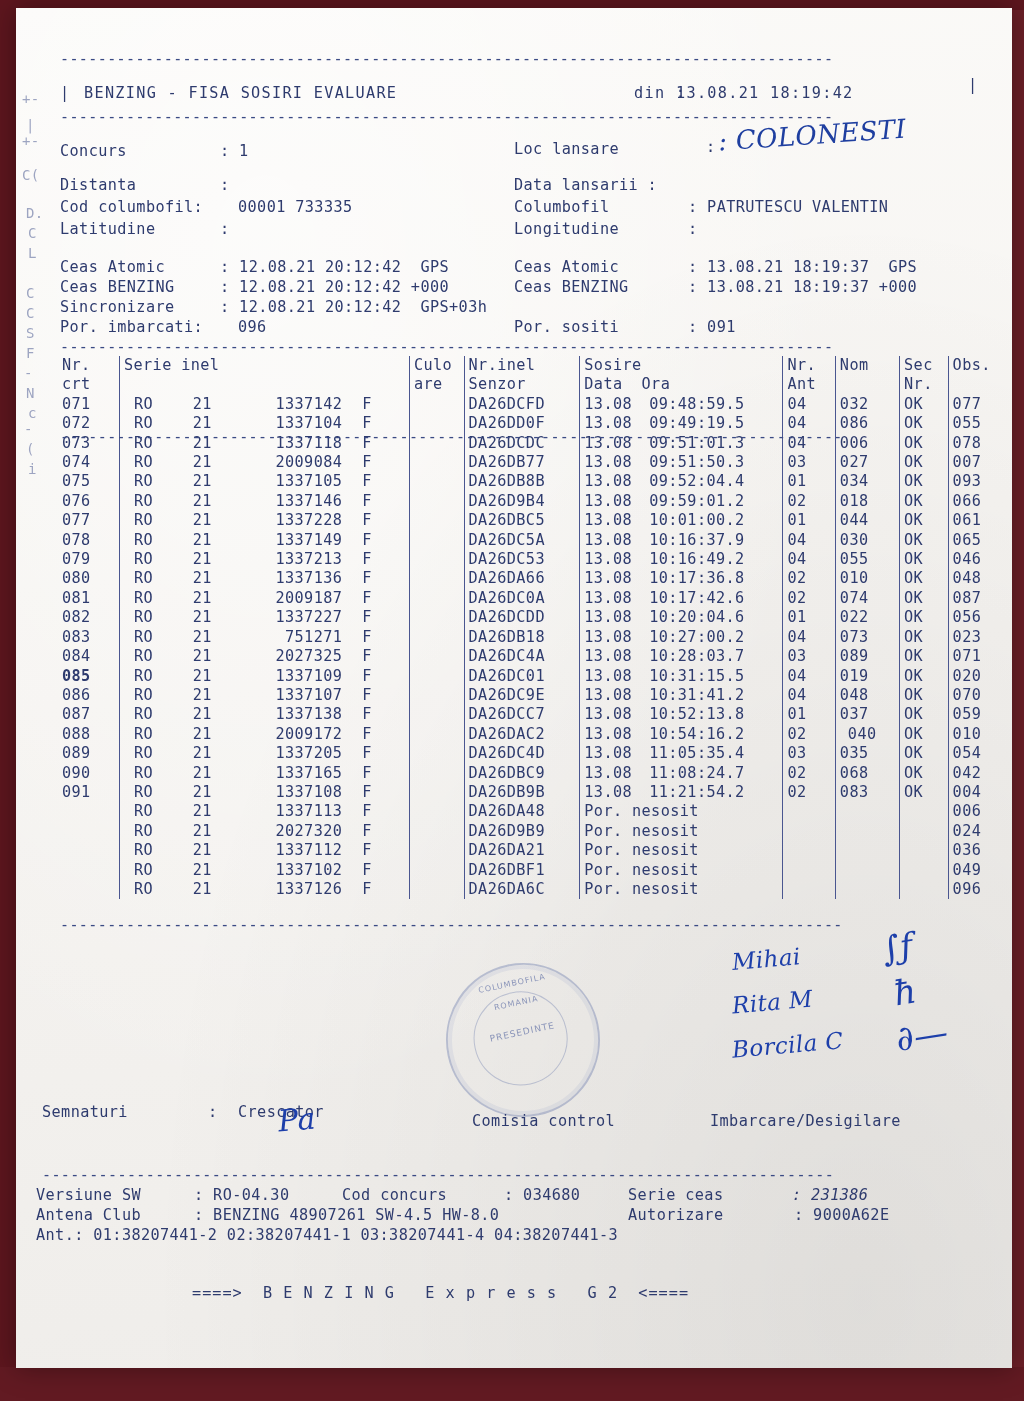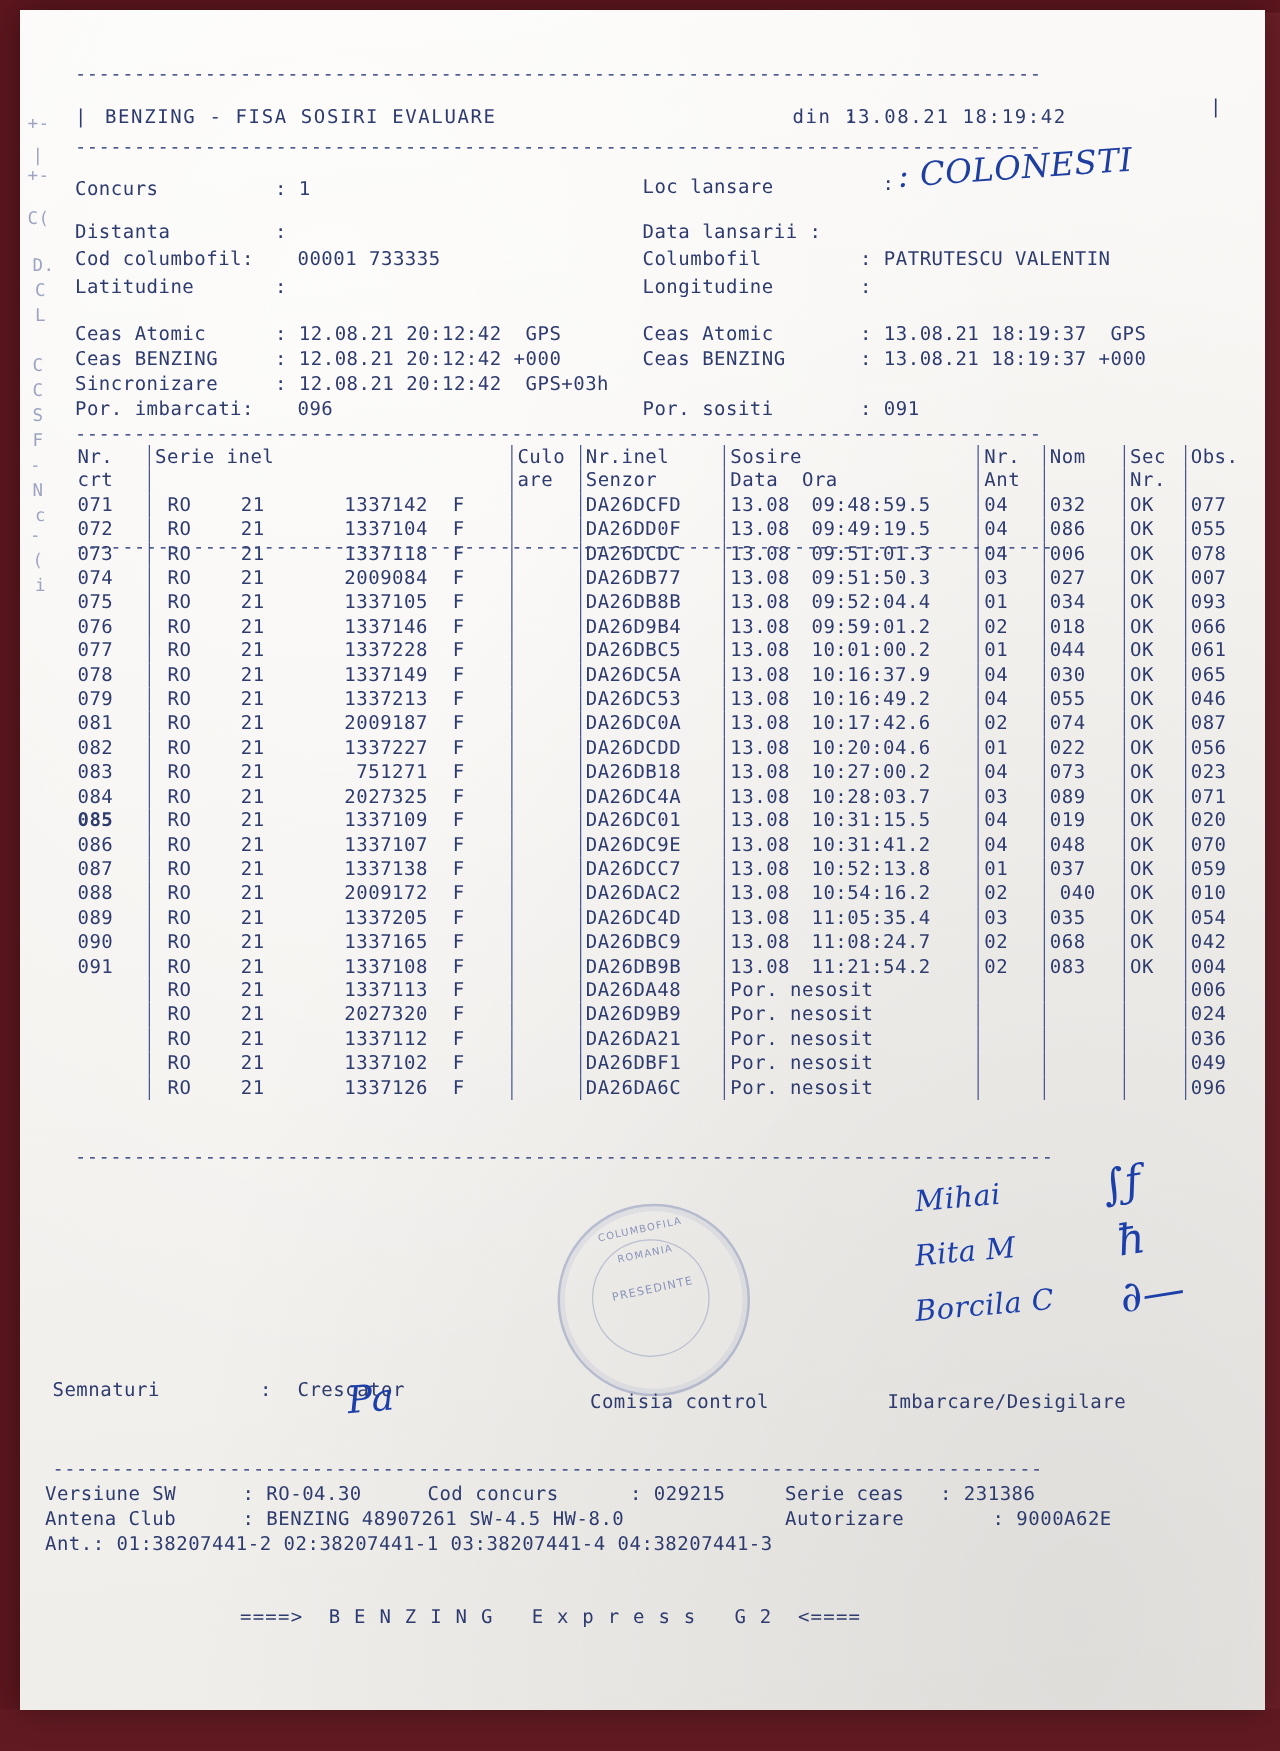--- a/index.html
+++ b/index.html
@@ -356,20 +356,35 @@
                 <td class="vline" style="width:4px; padding:0;"></td>
                 <td class="vline" style="width:108px;">DA26DC53</td>
                 <td class="vline" style="width:56px;">13.08</td>
                 <td style="width:128px;">10:16:49.2</td>
                 <td class="vline" style="width:44px;">04</td>
                 <td class="vline" style="width:48px;">055</td>
                 <td class="vline" style="width:40px;">OK</td>
                 <td class="vline" style="width:56px;">046</td>
               </tr>
               <tr>
+                <td style="width:54px;">080</td>
+                <td class="vline" style="width:52px; padding-left:14px;">RO</td>
+                <td style="width:34px;">21</td>
+                <td style="width:110px; text-align:right;">1337136</td>
+                <td style="width:44px; padding-left:16px;">F</td>
+                <td class="vline" style="width:4px; padding:0;"></td>
+                <td class="vline" style="width:108px;">DA26DA66</td>
+                <td class="vline" style="width:56px;">13.08</td>
+                <td style="width:128px;">10:17:36.8</td>
+                <td class="vline" style="width:44px;">02</td>
+                <td class="vline" style="width:48px;">010</td>
+                <td class="vline" style="width:40px;">OK</td>
+                <td class="vline" style="width:56px;">048</td>
+              </tr>
+              <tr>
                 <td style="width:54px;">081</td>
                 <td class="vline" style="width:52px; padding-left:14px;">RO</td>
                 <td style="width:34px;">21</td>
                 <td style="width:110px; text-align:right;">2009187</td>
                 <td style="width:44px; padding-left:16px;">F</td>
                 <td class="vline" style="width:4px; padding:0;"></td>
                 <td class="vline" style="width:108px;">DA26DC0A</td>
                 <td class="vline" style="width:56px;">13.08</td>
                 <td style="width:128px;">10:17:42.6</td>
                 <td class="vline" style="width:44px;">02</td>
@@ -623,23 +638,23 @@
       <div class="abs" style="left:192px; top:1095px;">:</div>
       <div class="abs" style="left:222px; top:1095px;">Crescator</div>
       <div class="abs" style="left:456px; top:1104px;">Comisia control</div>
       <div class="abs" style="left:694px; top:1104px;">Imbarcare/Desigilare</div>
       <div class="sig" style="left:262px; top:1102px; font-size:30px;">Pa</div>
 
       <div class="abs dash" style="left:26px; top:1158px; font-size:15px;">------------------------------------------------------------------------------------</div>
       <div class="abs" style="left:20px; top:1178px;">Versiune SW</div>
       <div class="abs" style="left:178px; top:1178px;">: RO-04.30</div>
       <div class="abs" style="left:326px; top:1178px;">Cod concurs</div>
-      <div class="abs" style="left:488px; top:1178px;">: 029215</div>
+      <div class="abs" style="left:488px; top:1178px;">: 034680</div>
       <div class="abs" style="left:612px; top:1178px;">Serie ceas</div>
-      <div class="abs" style="left:736px; top:1178px;">: 231386</div>
+      <div class="abs" style="left:776px; top:1178px;font-style:italic;">: 231386</div>
 
       <div class="abs" style="left:20px; top:1198px;">Antena Club</div>
       <div class="abs" style="left:178px; top:1198px;">: BENZING 48907261 SW-4.5 HW-8.0</div>
       <div class="abs" style="left:612px; top:1198px;">Autorizare</div>
       <div class="abs" style="left:778px; top:1198px;">: 9000A62E</div>
 
       <div class="abs" style="left:20px; top:1218px;">Ant.: 01:38207441-2 02:38207441-1 03:38207441-4 04:38207441-3</div>
       <div class="abs" style="left:176px; top:1276px; letter-spacing:1px;">====&gt;  B E N Z I N G   E x p r e s s   G 2  &lt;====</div>
     </div>
   </div>

